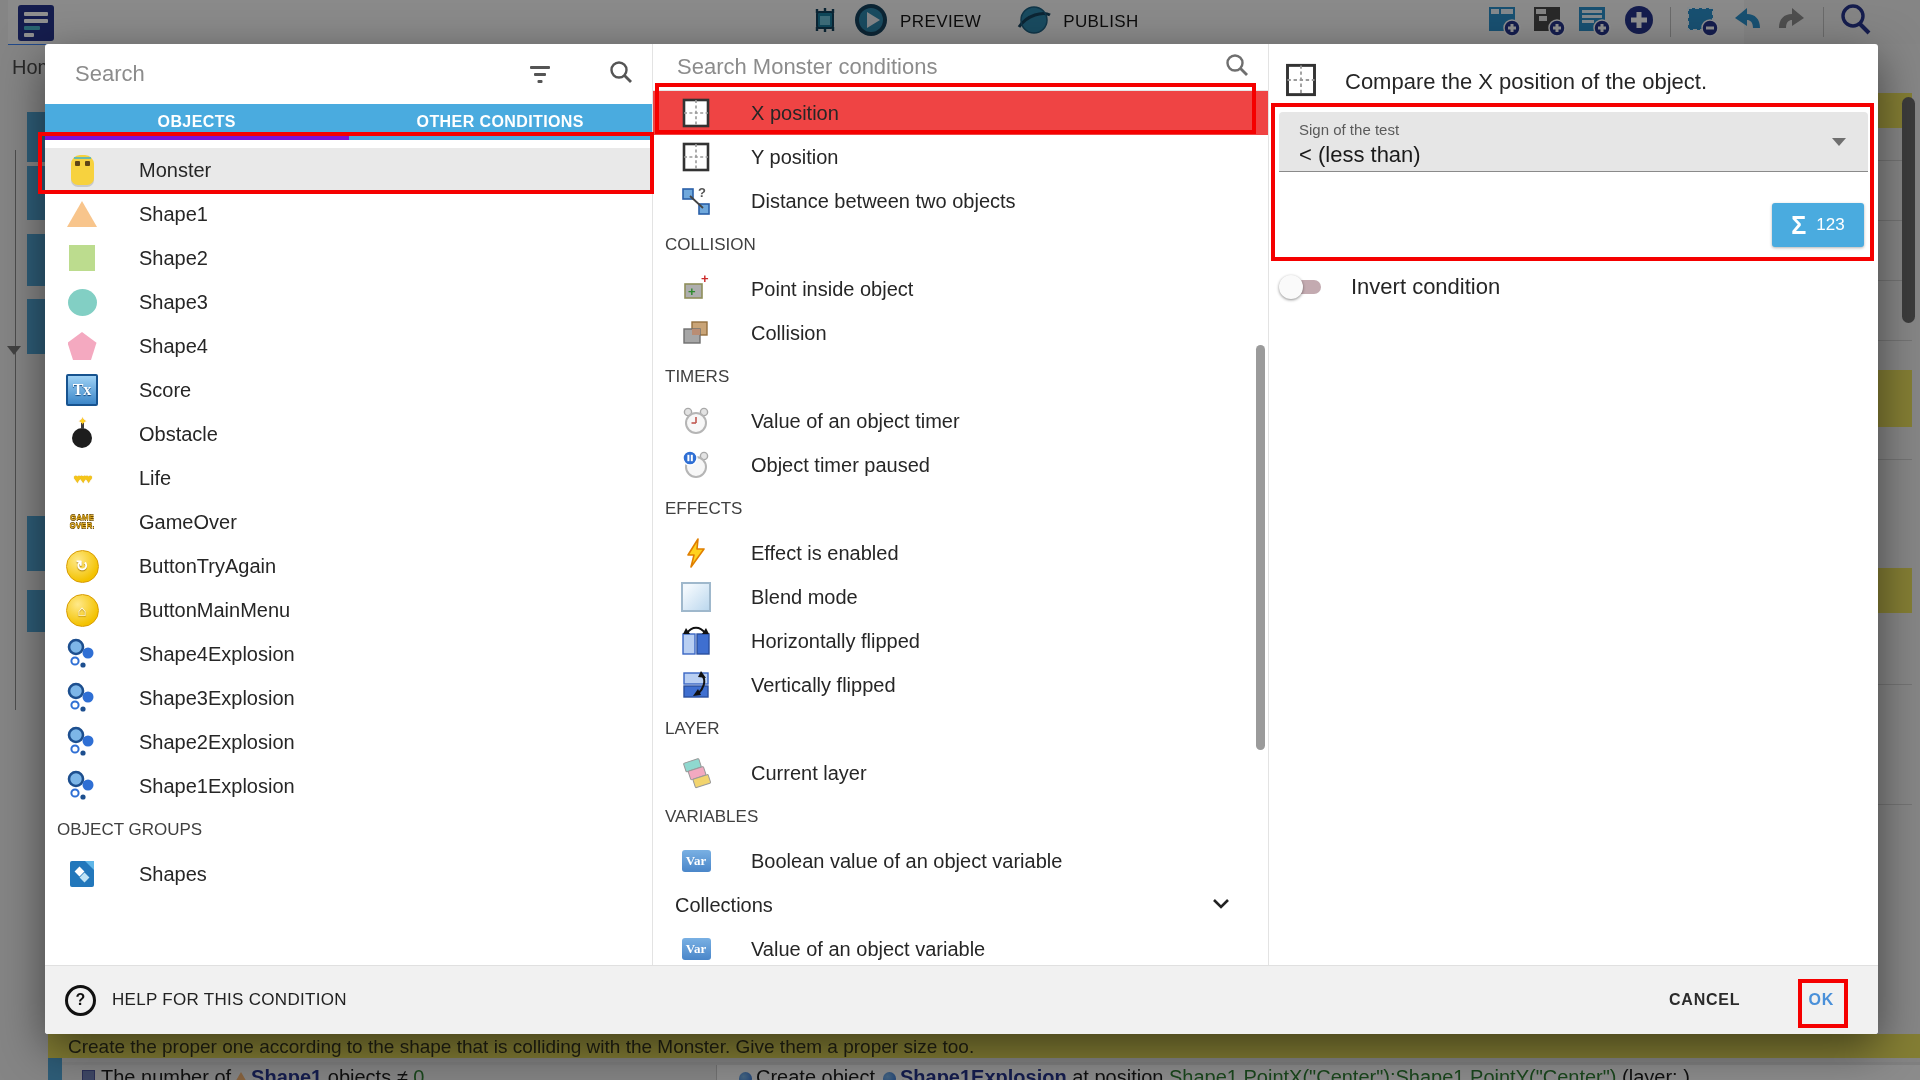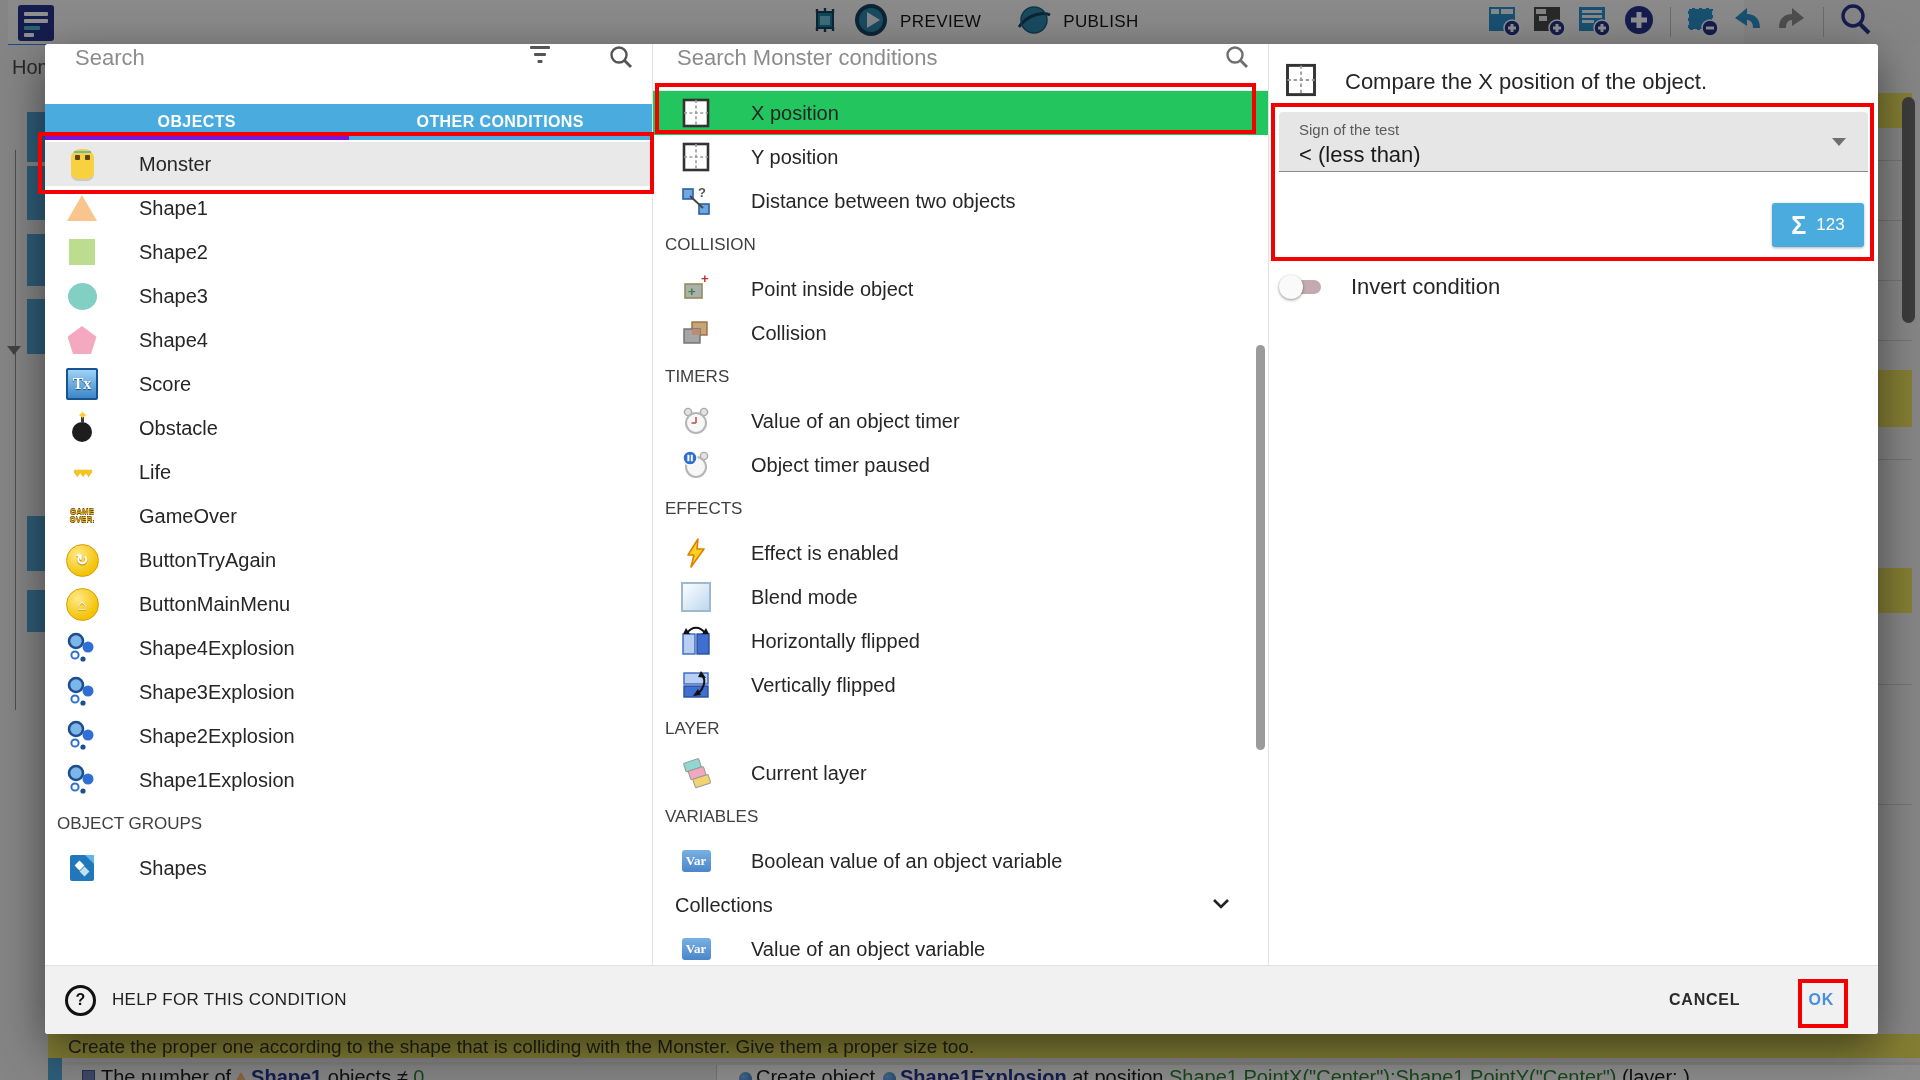--- a/index.html
+++ b/index.html
@@ -44,44 +44,44 @@
   .overlay{position:absolute;inset:0;background:rgba(0,0,0,.44);z-index:5;}
 
   
   .dialog{position:absolute;left:45px;top:44px;width:1833px;height:990px;background:#fff;border-radius:3px;
           box-shadow:0 14px 46px rgba(0,0,0,.5);z-index:10;display:flex;flex-direction:column;}
   .dialog-body{display:flex;flex:1;min-height:0;}
   .col-left{width:607px;border-right:1px solid #e3e3e3;display:flex;flex-direction:column;overflow:hidden;}
   .col-mid{width:615px;border-right:1px solid #e3e3e3;position:relative;overflow:hidden;}
   .col-right{flex:1;position:relative;overflow:hidden;}
 
-  .search-row{height:60px;display:flex;align-items:flex-start;padding:0 18px 0 28px;gap:40px;}
+  .search-row{height:60px;display:flex;align-items:center;padding:0 18px 0 28px;gap:40px;}
   .search-row input{flex:1;border:none;outline:none;font-size:22px;color:#333;font-family:"Liberation Sans",sans-serif;background:transparent;}
   .search-row input::placeholder{color:#8c8c8c;opacity:1;}
   .mid-search{height:46px;border-bottom:1px solid #e6e6e6;}
   .filter-ic{width:24px;height:20px;position:relative;margin-right:16px;}
   .filter-ic i{position:absolute;left:50%;transform:translateX(-50%);height:3px;background:#555;border-radius:1px;}
   .filter-ic i:nth-child(1){top:2px;width:20px;}
   .filter-ic i:nth-child(2){top:9px;width:12px;}
   .filter-ic i:nth-child(3){top:16px;width:5px;}
 
   .tabs{height:36px;background:#4aabdf;display:flex;}
   .tab{flex:1;display:flex;align-items:center;justify-content:center;color:#fff;font-weight:bold;
        font-size:16px;letter-spacing:.4px;position:relative;cursor:pointer;}
   .tab.active::after{content:"";position:absolute;left:0;right:0;bottom:0;height:4px;background:#7d12d8;}
 
-  .olist{flex:1;overflow:hidden;padding-top:2px;}
+  .olist{flex:1;overflow:hidden;padding-top:8px;}
   .orow{height:44px;display:flex;align-items:center;padding-left:20px;}
   .orow.selected{background:#e9e9e9;}
   .oicon{width:34px;height:34px;display:flex;align-items:center;justify-content:center;margin-right:40px;flex:none;}
   .olabel{font-size:20px;color:#262626;}
   .sect{height:44px;display:flex;align-items:center;padding-left:12px;font-size:17px;color:#404040;}
 
   .crow{height:44px;display:flex;align-items:center;padding-left:26px;}
-  .crow.selected{background:#22c55e;}
+  .crow.selected{background:#ef4444;}
   .cicon{width:34px;height:34px;display:flex;align-items:center;justify-content:center;margin-right:38px;flex:none;}
   .clabel{font-size:20px;color:#262626;}
   .accordion{height:44px;display:flex;align-items:center;justify-content:space-between;padding:0 34px 0 22px;}
   .mid-scroll{position:absolute;right:3px;top:301px;width:9px;height:405px;background:#9b9b9b;border-radius:5px;}
 
   
   .ic-monster{width:23px;height:30px;background:#f7d23e;border-radius:9px 9px 7px 7px;position:relative;box-shadow:0 2px 0 #c9c9c9;}
   .ic-monster::before{content:"";position:absolute;top:6px;left:4px;width:5px;height:5px;background:#5f4516;border-radius:1px;box-shadow:10px 0 0 #5f4516;}
   .ic-monster::after{content:"";position:absolute;top:2px;left:3px;width:17px;height:2px;background:#49b3c9;opacity:.8;}
   .ic-tri{width:0;height:0;border-left:15px solid transparent;border-right:15px solid transparent;border-bottom:26px solid #f8c58c;}

